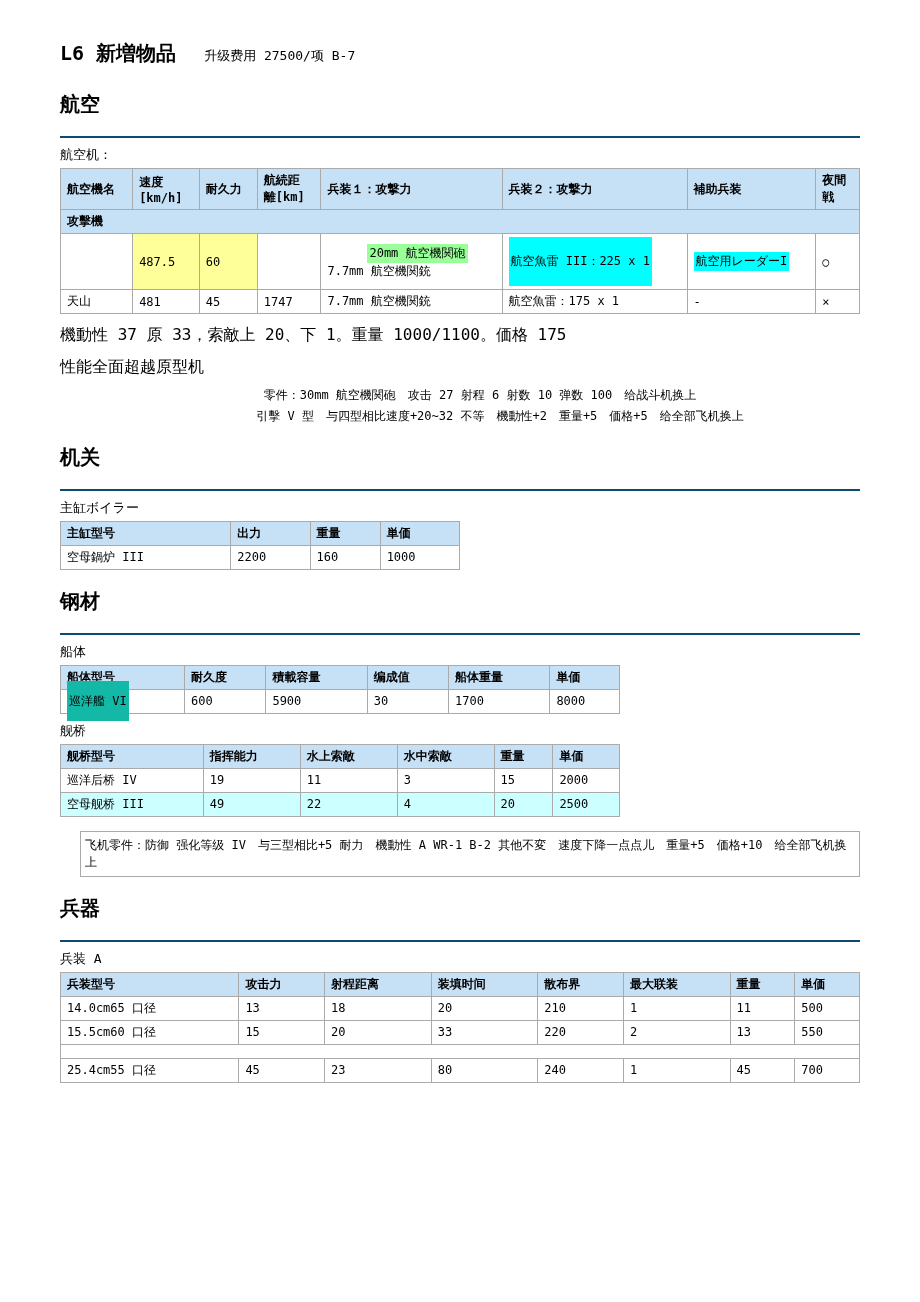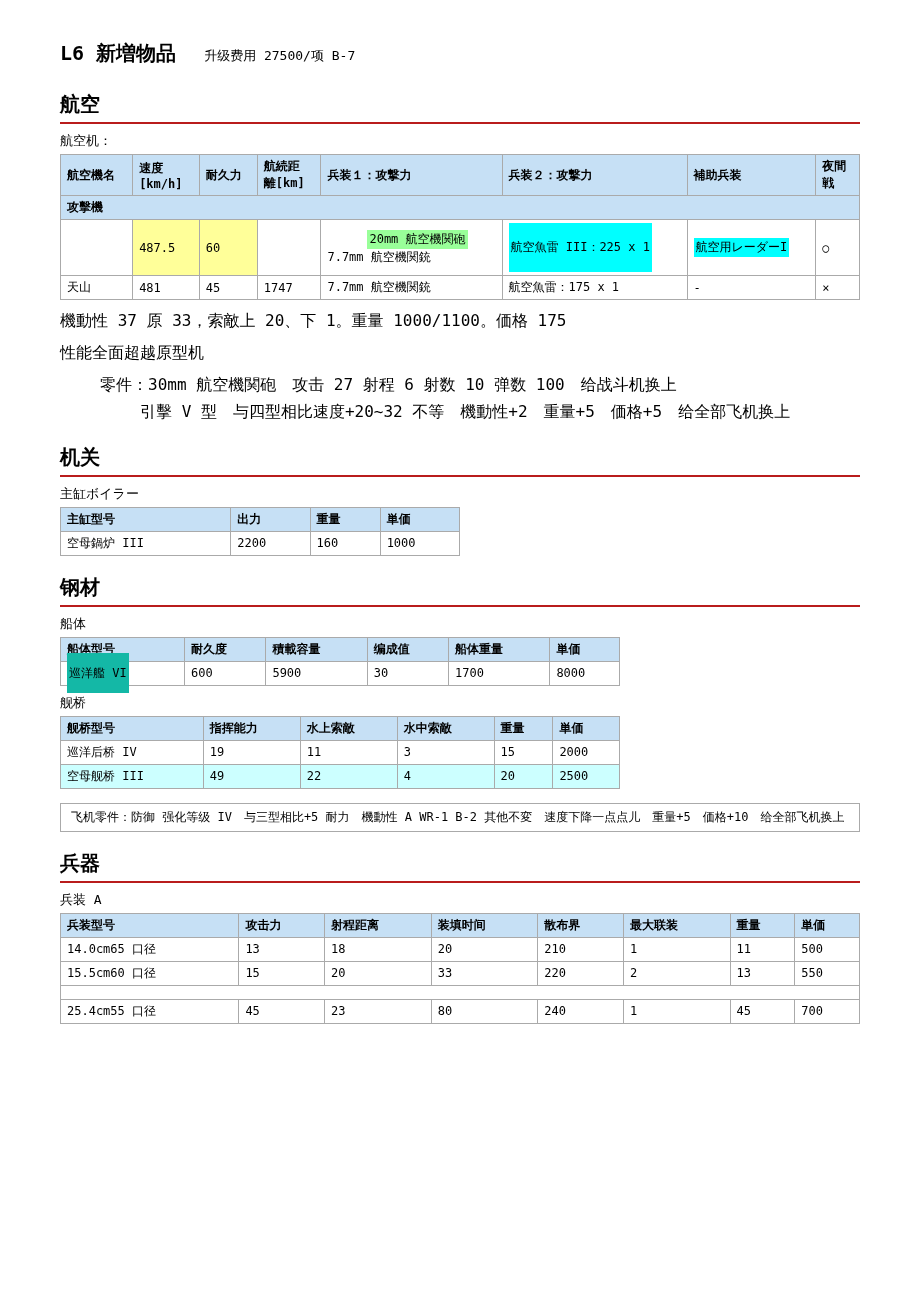--- a/index.html
+++ b/index.html
@@ -24,24 +24,24 @@
       margin-bottom: 20px;
       text-align: center;
     }
     .title-sub {
       font-size: 13px;
       font-weight: normal;
     }
     h2.section-title {
       font-size: 20px;
       font-weight: bold;
-      border-bottom: 2px solid #b91c1c;
+      border-bottom: 2px solid #0c4a6e;
       margin-bottom: 8px;
       margin-top: 18px;
-      padding-bottom: 4px;
+      padding-bottom: 18px;
     }
     .sub-label {
       font-size: 13px;
       margin-bottom: 4px;
     }
     table {
       border-collapse: collapse;
       width: 100%;
       margin-bottom: 8px;
     }
@@ -60,22 +60,23 @@
       background: #c6e0f5;
       font-weight: bold;
     }
     .note-text {
       font-size: 16px;
       margin-bottom: 6px;
       line-height: 1.6;
     }
     .indent-text {
       margin-left: 40px;
-      font-size: 16px;
+      font-size: 12px;
       line-height: 1.7;
+      text-align: center;
     }
   </style>
 </head>
 <body>
 
 <div class="title-row">
   <h1 class="page-title">L6 新増物品</h1>
   <span class="title-sub">升级费用 27500/项   B-7</span>
 </div>
 
@@ -211,21 +212,21 @@
       <td>49</td>
       <td>22</td>
       <td>4</td>
       <td>20</td>
       <td>2500</td>
     </tr>
   </tbody>
 </table>
 
 <div style="height:6px;"></div>
-<div style="border:1px solid #aaa; padding:5px 10px; margin-bottom:8px; font-size:12px;">飞机零件：防御 强化等级 IV　与三型相比+5 耐力　機動性 A WR-1 B-2 其他不変　速度下降一点点儿　重量+5　価格+10　给全部飞机换上</div>
+<div style="border:1px solid #aaa; padding:5px 4px; margin-bottom:8px; font-size:12px;margin-left:20px;">飞机零件：防御 强化等级 IV　与三型相比+5 耐力　機動性 A WR-1 B-2 其他不変　速度下降一点点儿　重量+5　価格+10　给全部飞机换上</div>
 
 <h2 class="section-title">兵器</h2>
 <div class="sub-label">兵装 A</div>
 
 <table>
   <thead>
     <tr>
       <th>兵装型号</th>
       <th>攻击力</th>
       <th>射程距离</th>

